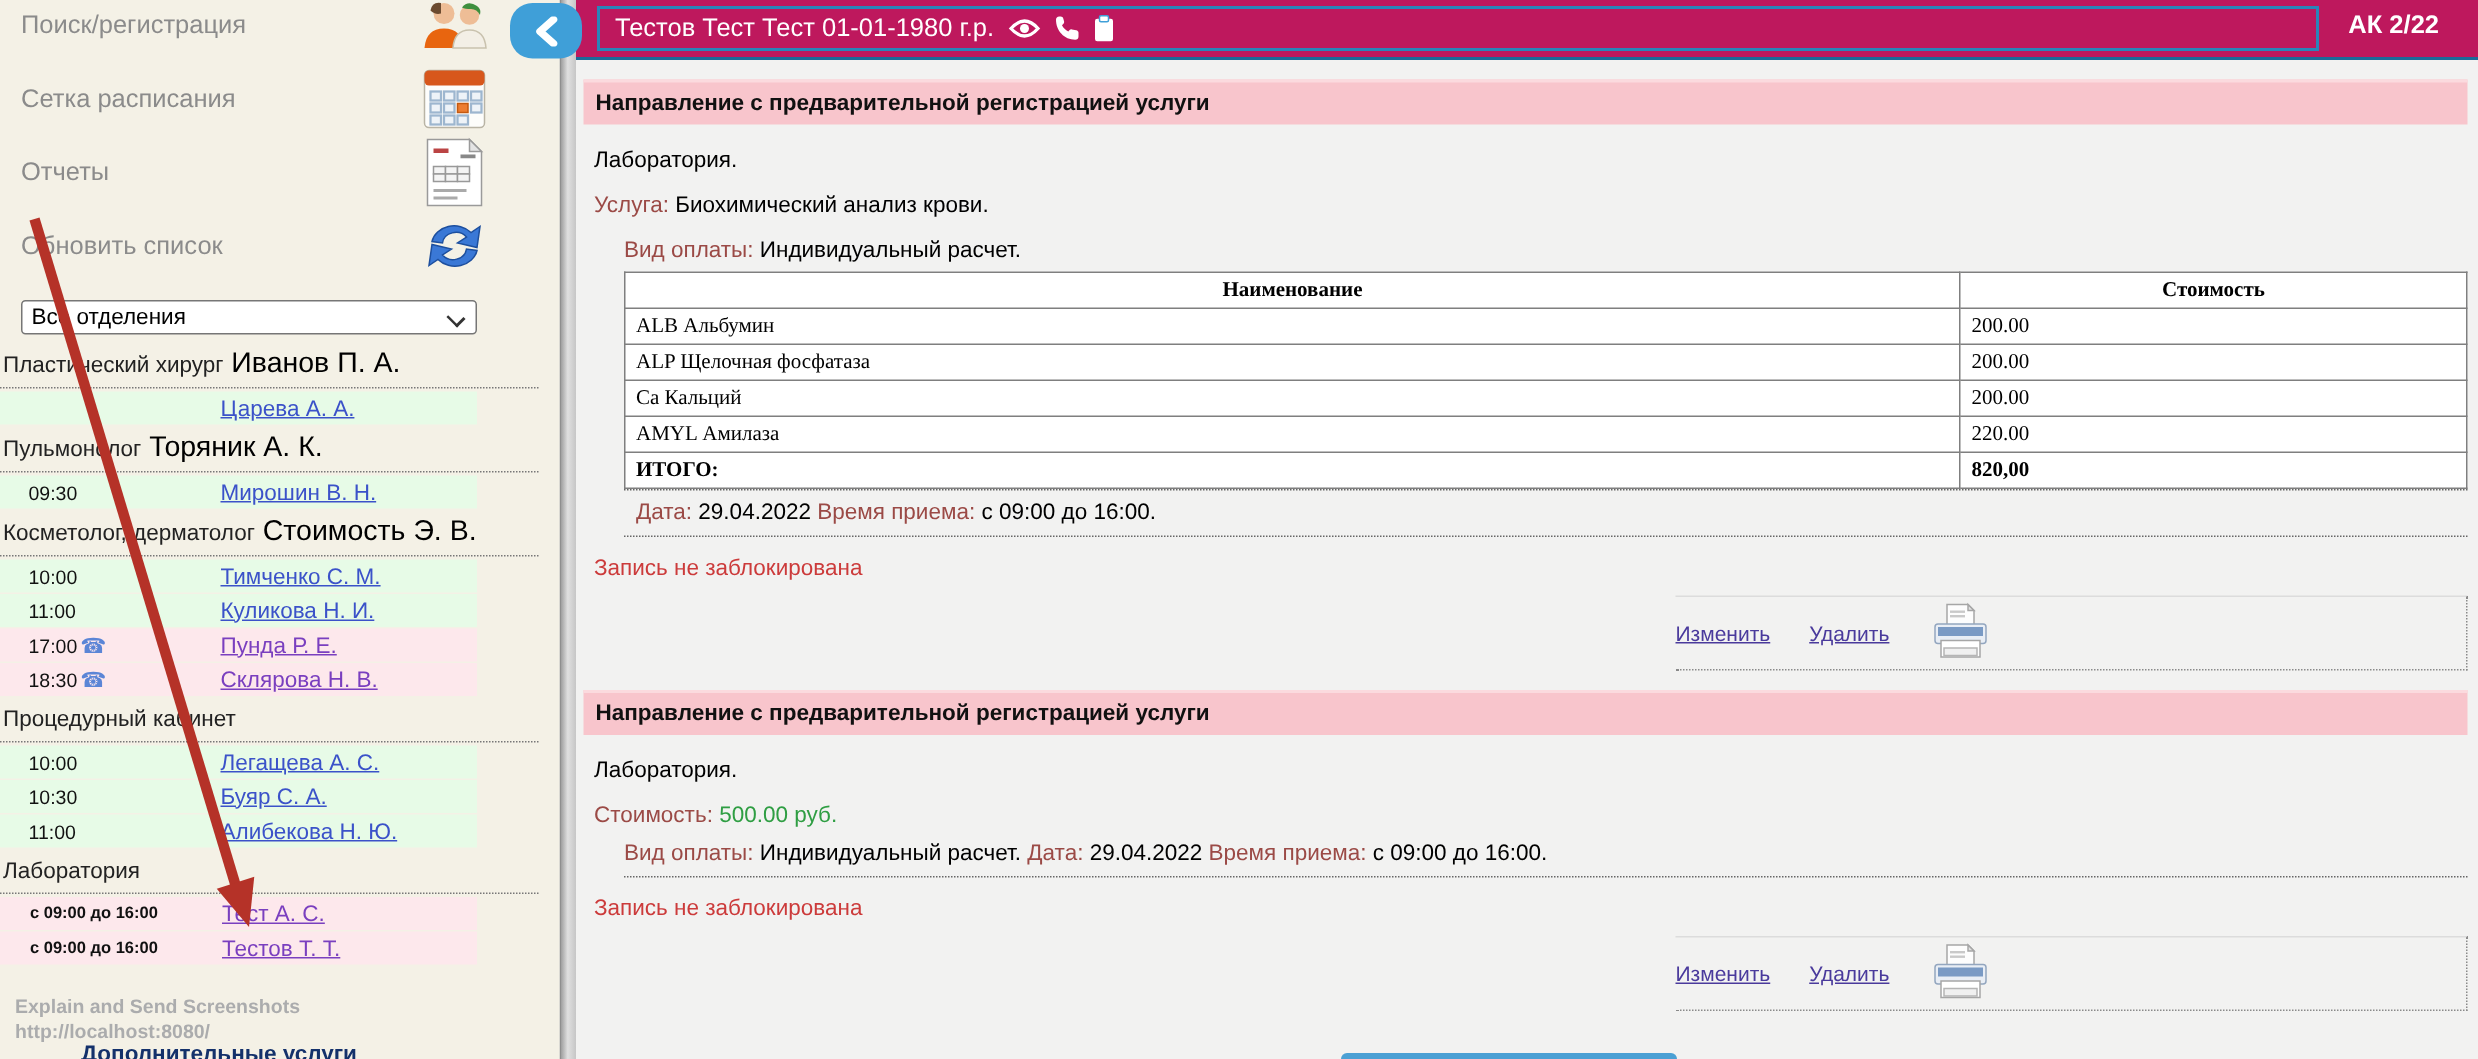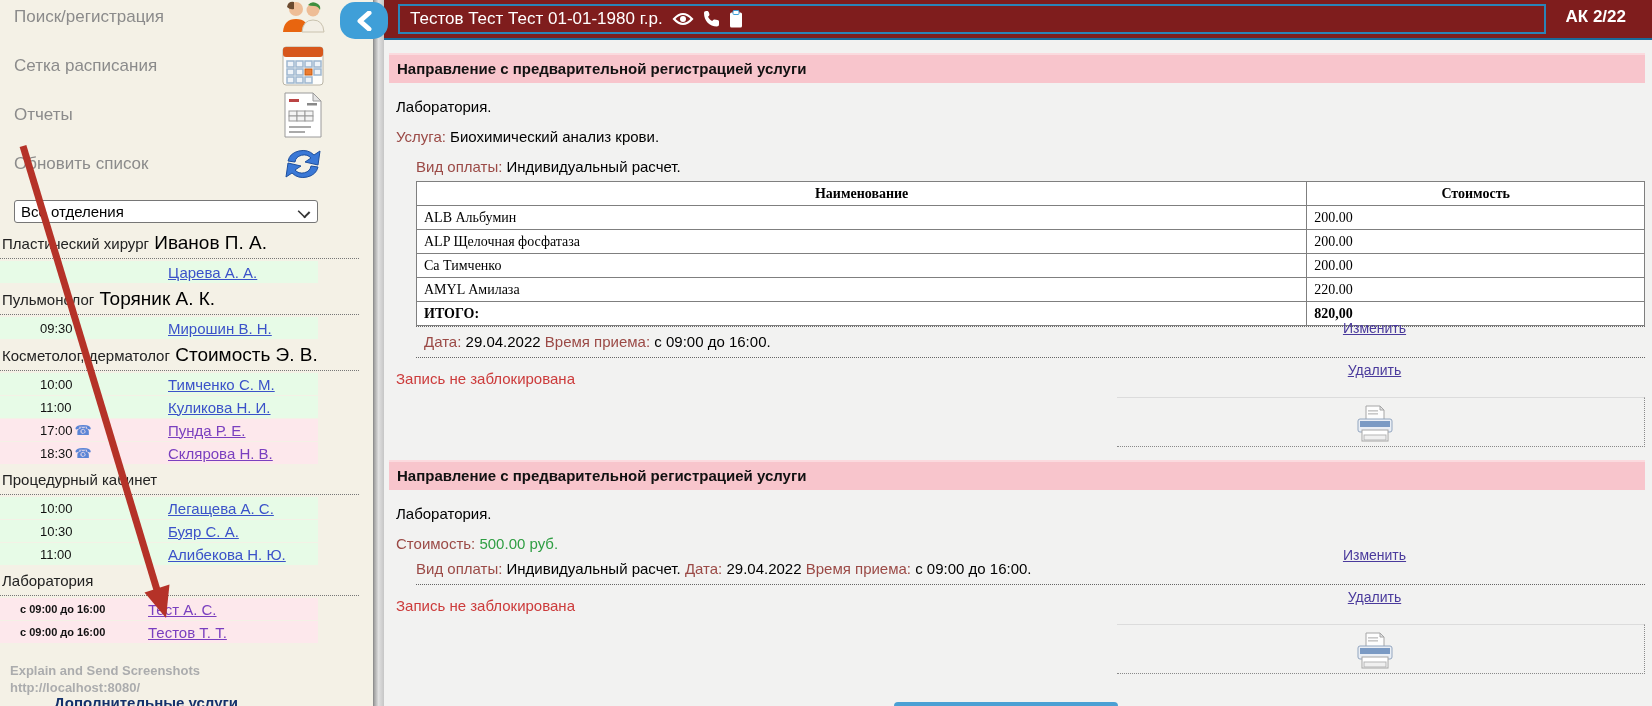--- a/index.html
+++ b/index.html
@@ -25,36 +25,36 @@
   }
   .dept-chevron{position:absolute;right:9px;top:7px;width:8px;height:8px;
     border-right:2px solid #333;border-bottom:2px solid #333;transform:rotate(45deg) scale(1,.8);pointer-events:none;}
   .sched{margin-top:6px;}
   .sched-header{padding:2px 0 3px 2px;border-bottom:1px dotted #777;margin:2px 14px 2px 0;line-height:23px;}
   .sched-header .prof{font-size:15px;color:#222;}
   .sched-header .pers{font-size:19px;color:#000;}
   .srow{display:flex;align-items:center;height:22px;margin:0 55px 1px 0;}
   .srow.green{background:#e7fbe7;}
   .srow.pink{background:#fde8ec;}
-  .srow .time{width:128px;padding-left:40px;font-size:13px;color:#111;flex:none;}
+  .srow .time{width:128px;padding-left:19px;font-size:13px;color:#111;flex:none;}
   .srow .time.small{font-size:11px;font-weight:bold;padding-left:20px;}
   .srow .phone{color:#5b85d6;font-size:14px;margin-left:2px;}
   .srow a{color:#3b52c9;text-decoration:underline;font-size:15px;cursor:pointer;}
   .srow a.visited{color:#7a3fbf;}
   .watermark{position:absolute;left:10px;top:662px;color:#97999e;opacity:.78;font-weight:bold;font-size:13px;line-height:17px;pointer-events:none;z-index:6;}
   .extra-services{position:absolute;left:14px;top:692px;width:304px;color:#14316b;font-weight:bold;font-size:15px;
     border-bottom:2px solid #14316b;padding:2px 0 6px 40px;}
   .arrow-svg{position:absolute;left:0;top:0;z-index:5;pointer-events:none;}
 
   
   .divider{width:10px;height:706px;flex:none;background:linear-gradient(to right,#9f9f9f,#e0e0e0 45%,#c6c6c6);border-left:1px solid #8f8f8f;}
 
   
   .main{flex:1;display:flex;flex-direction:column;background:#f2f2f1;position:relative;min-width:0;}
-  .topbar{height:38px;background:#7f1d1d;border-bottom:2px solid #1b6a99;display:flex;align-items:center;flex:none;}
+  .topbar{height:38px;background:#be185d;border-bottom:2px solid #1b6a99;display:flex;align-items:center;flex:none;}
   .back-btn{position:absolute;left:-44px;top:2px;width:48px;height:37px;background:#3f9fd8;border-radius:15px;z-index:4;
     display:flex;align-items:center;justify-content:center;cursor:pointer;}
   .title-box{flex:1;height:26px;border:2px solid #2a84b8;margin:3px 14px 3px 14px;display:flex;align-items:center;
     padding:0 10px;gap:9px;color:#fff;}
   .patient-title{font-size:17px;color:#fff;white-space:nowrap;}
   .tb-icon{display:flex;align-items:center;cursor:pointer;}
   .badge{color:#fff;font-weight:bold;font-size:17px;margin:0 26px 4px 6px;white-space:nowrap;}
 
   .content{padding:0 7px 0 5px;flex:1;position:relative;}
   .record{margin-top:13px;}
@@ -70,21 +70,21 @@
   table.svc th,table.svc td{border:1px solid #7f7f7f;padding:3px 7px;height:17px;}
   table.svc th{font-weight:bold;text-align:center;}
   table.svc td.num{}
   table.svc .total td{font-weight:bold;}
   .col-name{width:72.5%;}
 
   .date-row{margin-left:20px;border-top:1px dotted #666;border-bottom:1px dotted #666;padding:6px 0 7px 8px;font-size:15px;}
   .status{color:#cc3b3b;font-size:15px;margin:12px 0 0 0;}
   .rec-footer{margin-left:auto;width:528px;height:50px;margin-top:10px;
     border-top:1px solid #dcdcdc;border-bottom:1px dotted #8a8a8a;border-right:1px dotted #8a8a8a;
-    display:flex;align-items:center;justify-content:flex-end;gap:26px;padding-right:12px;box-sizing:border-box;flex-direction:column;}
+    display:flex;align-items:center;gap:26px;padding-right:12px;box-sizing:border-box;}
   .action-link{color:#4a3a9c;text-decoration:underline;font-size:14px;cursor:pointer;white-space:nowrap;}
   .printer{cursor:pointer;display:flex;}
   .bottom-btn{position:absolute;left:510px;bottom:0;width:224px;height:4px;background:#4ba0d4;border-radius:4px 4px 0 0;}
 </style>
 </head>
 <body>
 
 <div class="app">
 
   <div class="sidebar">
@@ -283,21 +283,21 @@
             <tbody>
               <tr>
                 <td>ALB Альбумин</td>
                 <td class="num">200.00</td>
               </tr>
               <tr>
                 <td>ALP Щелочная фосфатаза</td>
                 <td class="num">200.00</td>
               </tr>
               <tr>
-                <td>Ca Тимченко</td>
+                <td>Ca Кальций</td>
                 <td class="num">200.00</td>
               </tr>
               <tr>
                 <td>AMYL Амилаза</td>
                 <td class="num">220.00</td>
               </tr>
               <tr class="total">
                 <td>ИТОГО:</td>
                 <td>820,00</td>
               </tr>

